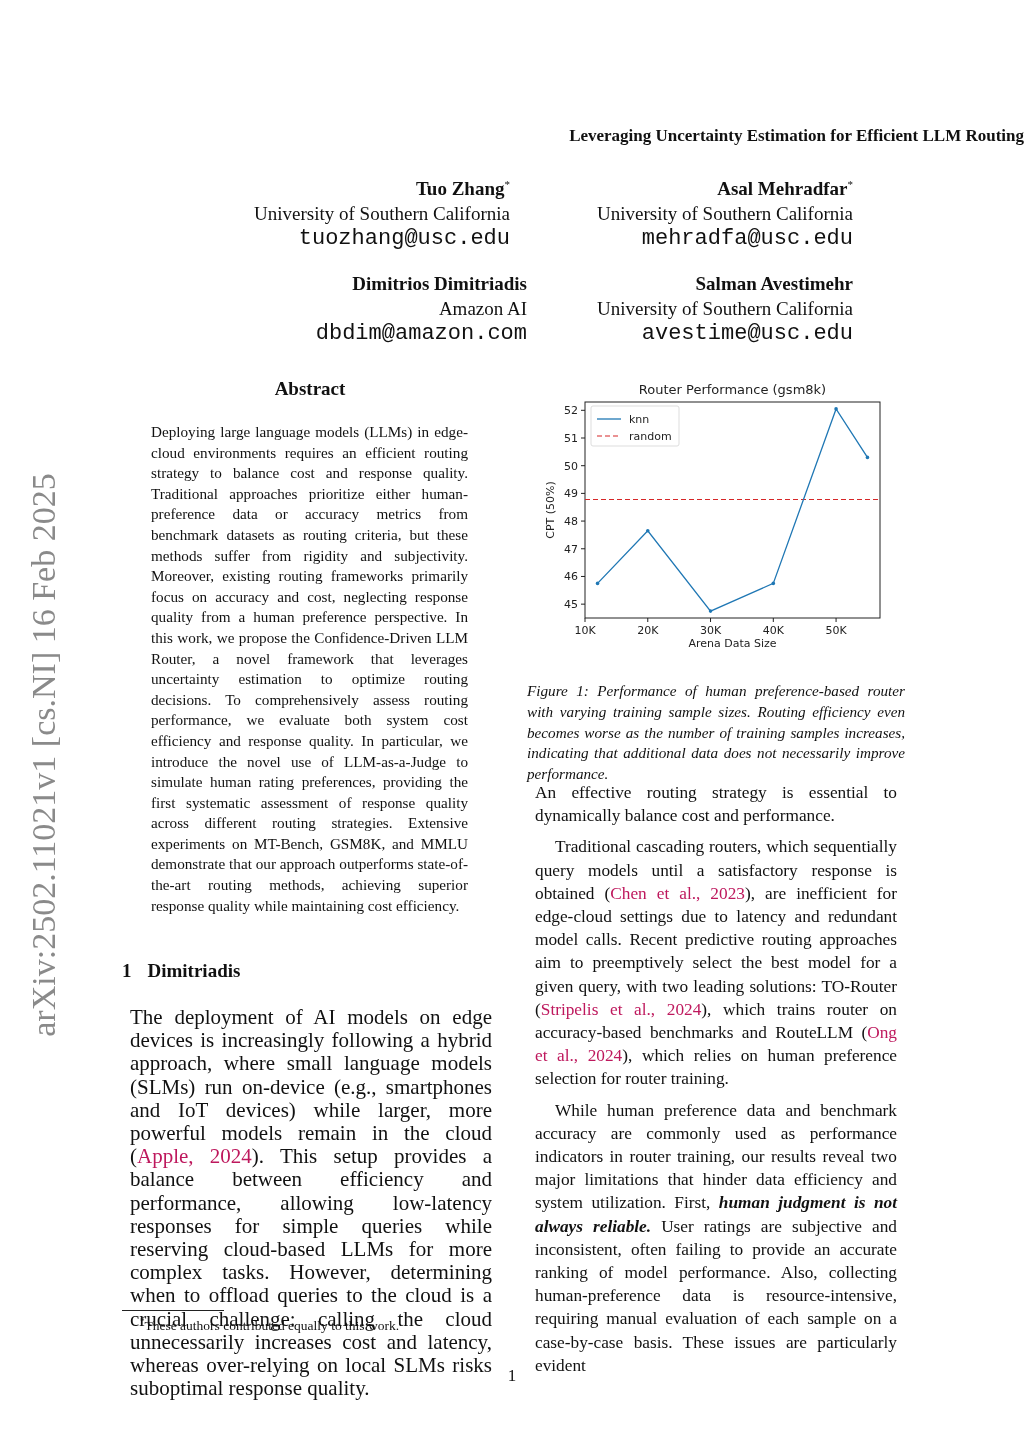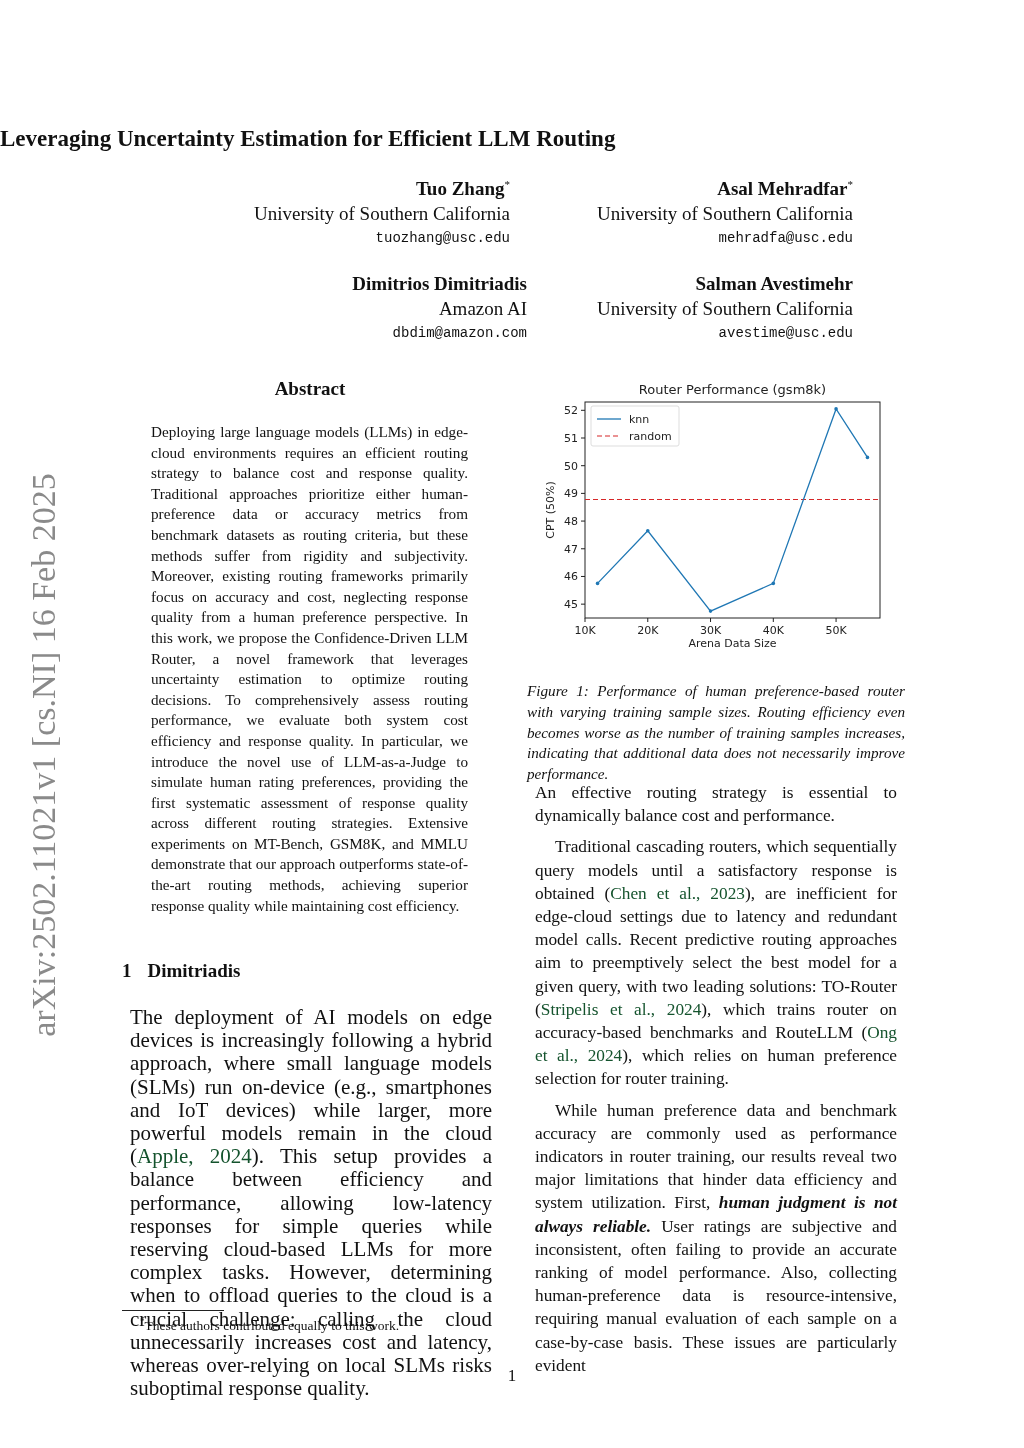--- a/index.html
+++ b/index.html
@@ -1,32 +1,32 @@
 <!DOCTYPE html>
 <html><head>
 <meta charset="utf-8">
 <style>
   html, body { margin: 0; padding: 0; background: #ffffff; }
   body { width: 1024px; height: 1448px; position: relative; overflow: hidden; font-family: "Liberation Serif", serif; color: #111; }
   .arxiv { position: absolute; left: 12px; top: 460px; width: 64px; height: 590px; }
   .arxiv span { position: absolute; left: 50%; top: 50%; transform: translate(-50%,-50%) rotate(-90deg); white-space: nowrap; font-size: 34px; color: #8a8a8a; }
-  .title { position: absolute; left: 0; width: 1024px; top: 126px; text-align: left; font-weight: bold; font-size: 23px; }
+  .title { position: absolute; left: 0; width: 1024px; top: 126px; text-align: right; font-weight: bold; font-size: 17px; }
   .author { position: absolute; text-align: right; width: 340px; font-size: 19px; line-height: 25px; }
   .author .name { font-weight: bold; }
   .author .name sup { font-weight: normal; font-size: 11px; }
-  .author .email { font-family: "Liberation Mono", monospace; font-size: 14px; }
+  .author .email { font-family: "Liberation Mono", monospace; font-size: 22px; }
   .abstract-title { position: absolute; left: 150px; width: 320px; top: 378px; text-align: center; font-weight: bold; font-size: 19px; }
   .abstract { position: absolute; left: 151px; top: 422px; width: 317px; font-size: 15.2px; line-height: 20.6px; text-align: justify; hyphens: auto; }
   .sec { position: absolute; left: 122px; top: 960px; font-weight: bold; font-size: 19px; }
   .sec .num { margin-right: 16px; }
   .col1 { position: absolute; left: 122px; top: 998px; width: 378px; font-size: 21px; line-height: 23.2px; text-align: justify; }
   .col2 { position: absolute; left: 527px; top: 773px; width: 378px; font-size: 17.3px; line-height: 23.2px; text-align: justify; }
   .col2 p, .col1 p { margin: 8px; }
   .col2 p.ind { text-indent: 20px; }
-  .cite { color: #14532d; }
+  .cite { color: #be185d; }
   .bi { font-weight: bold; font-style: italic; }
   .fnrule { position: absolute; left: 122px; top: 1310px; width: 102px; border-top: 1px solid #222; }
   .footnote { position: absolute; left: 140px; top: 1316px; font-size: 13.5px; }
   .footnote sup { font-size: 9px; }
   .pagenum { position: absolute; left: 0; width: 1024px; top: 1366px; text-align: center; font-size: 17px; }
   .figure { position: absolute; left: 530px; top: 378px; width: 360px; height: 272px; }
   .caption { position: absolute; left: 527px; top: 681px; width: 378px; font-size: 15.2px; line-height: 20.8px; text-align: justify; font-style: italic; }
   .chart-svg text { font-family: "DejaVu Sans", sans-serif; }
 </style>
 </head>

